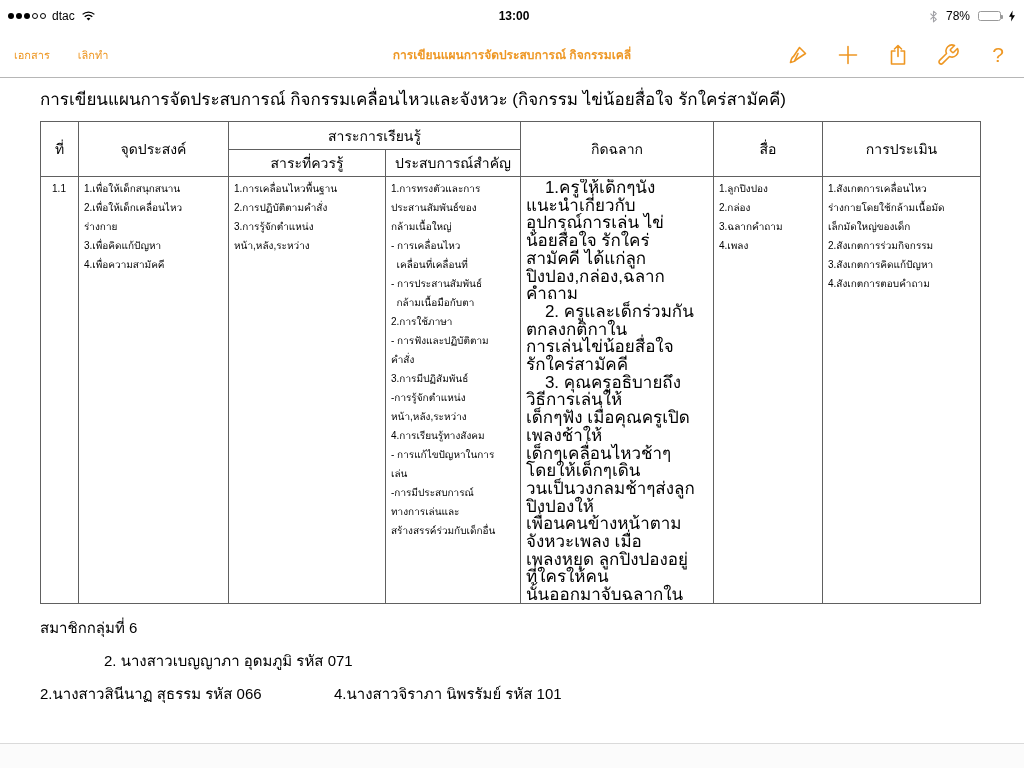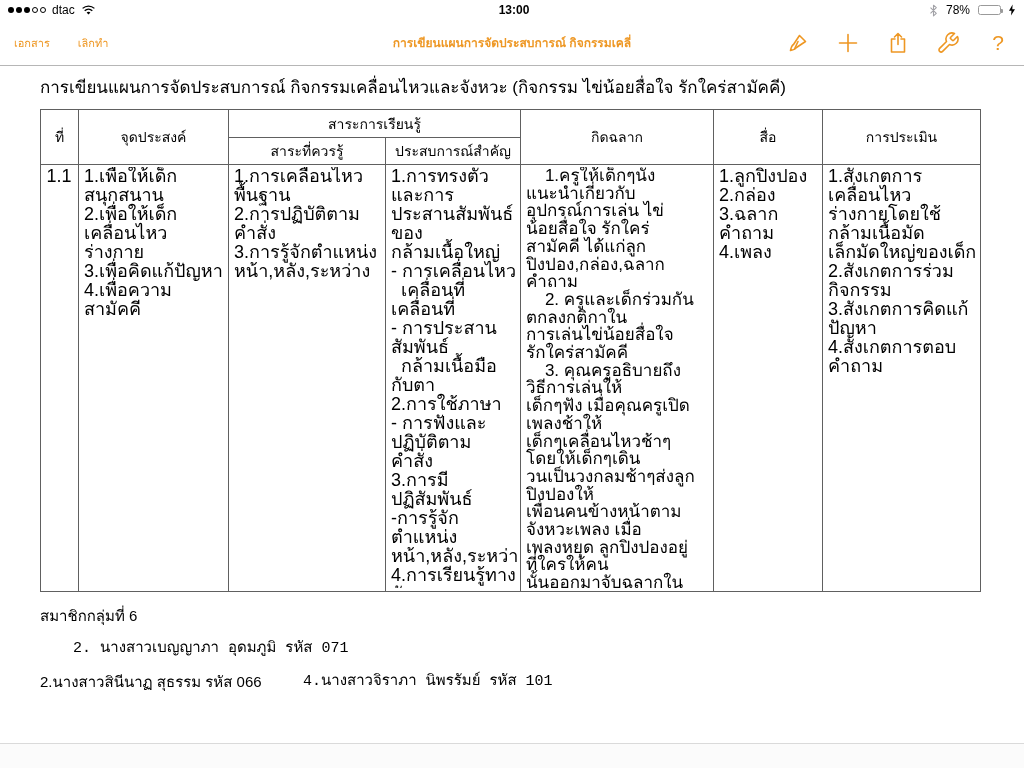--- a/index.html
+++ b/index.html
@@ -1,21 +1,21 @@
 <!DOCTYPE html>
 <html><head>
 <meta charset="utf-8">
 <style>
   * { margin:0; padding:0; box-sizing:border-box; }
   html,body { width:1024px; height:768px; overflow:hidden; background:#fff;
     font-family:"Liberation Sans","DejaVu Sans",sans-serif; color:#000; }
 
   
   .statusbar { position:relative; height:20px; display:flex; align-items:center;
-    font-size:12px; padding:4px 8px; background:#fff; }
+    font-size:12px; padding:16px 8px; background:#fff; }
   .sb-left { display:flex; align-items:center; gap:4px; }
   .dots { display:flex; gap:2px; align-items:center; margin-right:2px; }
   .dot { width:6px; height:6px; border-radius:50%; }
   .dot.f { background:#000; }
   .dot.e { border:1px solid #000; background:#fff; }
   .sb-time { position:absolute; left:4px; right:0; text-align:center; font-weight:bold; }
   .sb-right { margin-left:auto; display:flex; align-items:center; gap:8px; }
   .battery { position:relative; width:23px; height:10px; border:1px solid #9a9a9a;
     border-radius:2.5px; padding:1px; }
   .battery .fill { height:100%; width:76%; background:#4cd964; border-radius:1px; }
@@ -34,29 +34,29 @@
   .q-glyph { font-size:21px; color:#ee9723; font-weight:400; }
 
   
   .page { position:relative; width:1024px; }
   .doc-heading { margin:7px 0 0 40px; font-size:17px; }
   table.plan { border-collapse:collapse; table-layout:fixed; width:940px; margin:9px 0 0 40px; }
   table.plan th, table.plan td { border:1px solid #606060; }
   th.h { font-size:14px; font-weight:normal; text-align:center; vertical-align:middle; padding:2px; }
   tr.hr1 { height:28px; } tr.hr2 { height:27px; }
   tr.body { height:427px; }
-  td.c { vertical-align:top; padding:2px 3px 2px 5px; font-size:18px; line-height:19px; }
+  td.c { vertical-align:top; padding:2px 3px 2px 5px; font-size:10px; line-height:19px; }
   td.c .cellwrap { max-height:421px; overflow:hidden; white-space:pre-wrap; }
   td.c-no { text-align:center; padding-left:2px; }
   td.c-act { font-size:17px; line-height:17.7px; padding-right:18px; }
 
   .footer-block { margin:14px 0 0 40px; font-size:15px; }
   .members-row { display:flex; margin-top:13px; }
   .members-row .m1 { width:230px; }
-  .members-row .m2 { margin-left:33px;font-family:Liberation Mono, monospace; }
+  .members-row .m2 { margin-left:64px; }
   .member-line { line-height:20px; }
 
   .page-divider { position:absolute; left:0; top:743px; width:1024px; height:1px; background:#dadada; }
   .below-page { position:absolute; left:0; top:744px; width:1024px; height:24px; background:#fbfbfb; }
 </style>
 </head>
 <body>
 
 <div class="statusbar">
   <div class="sb-left">

